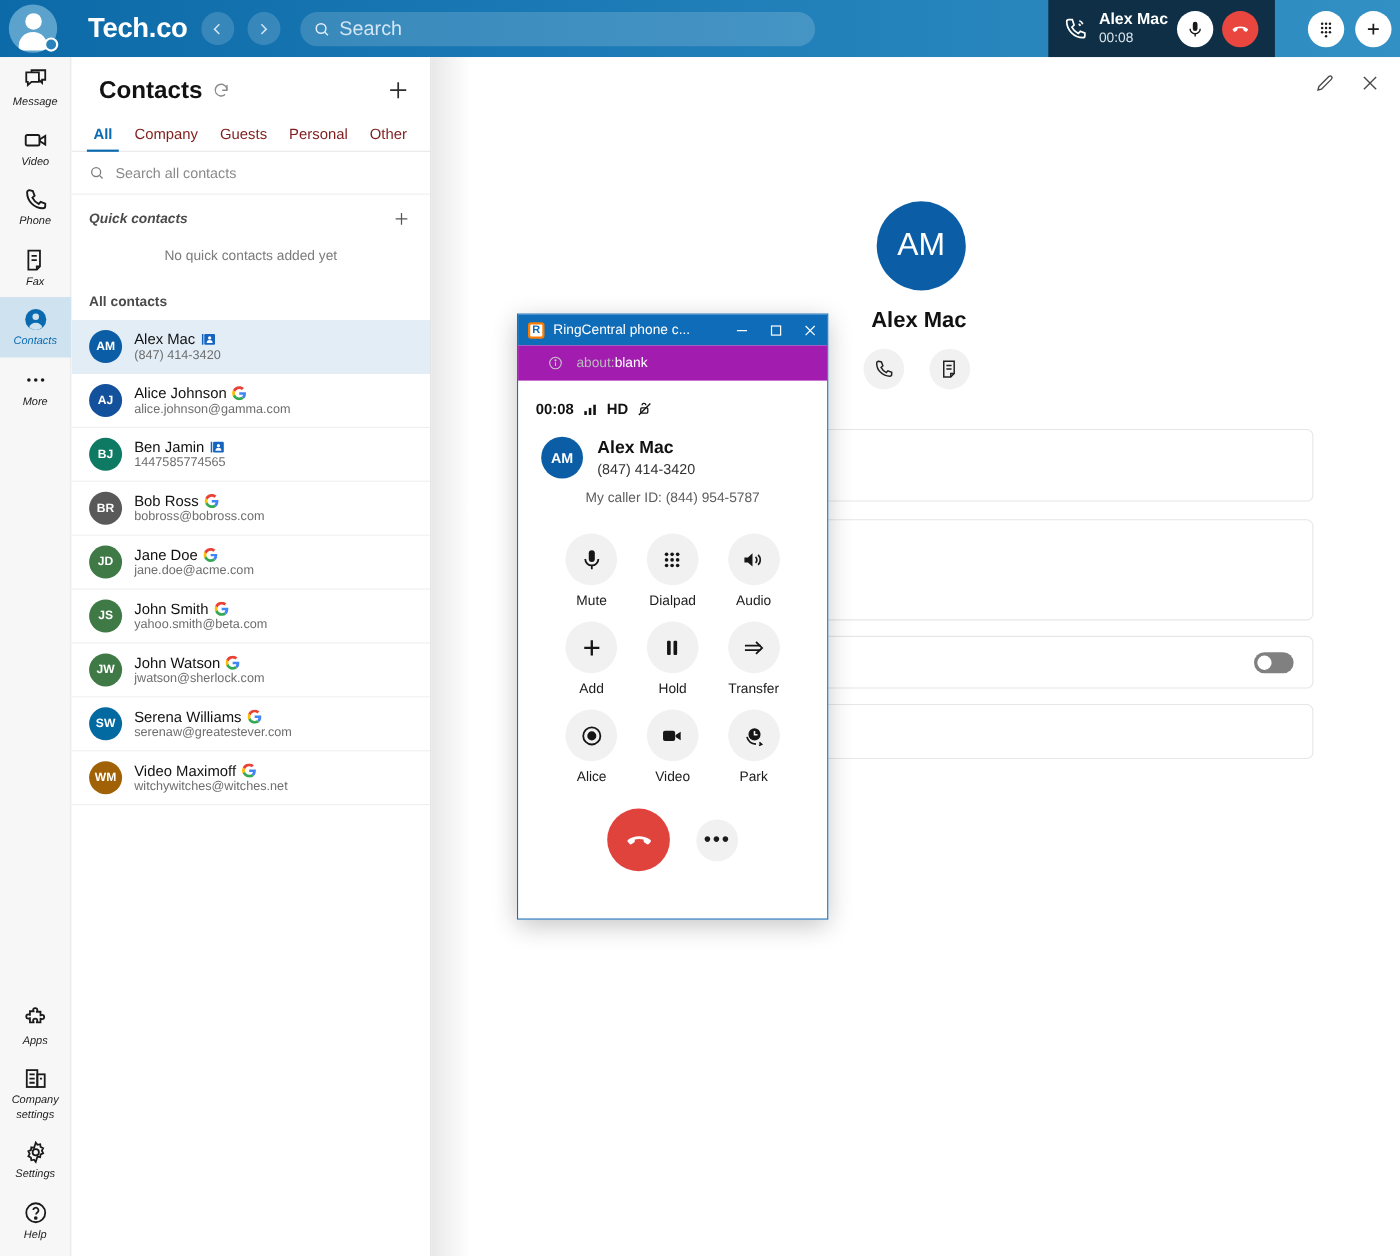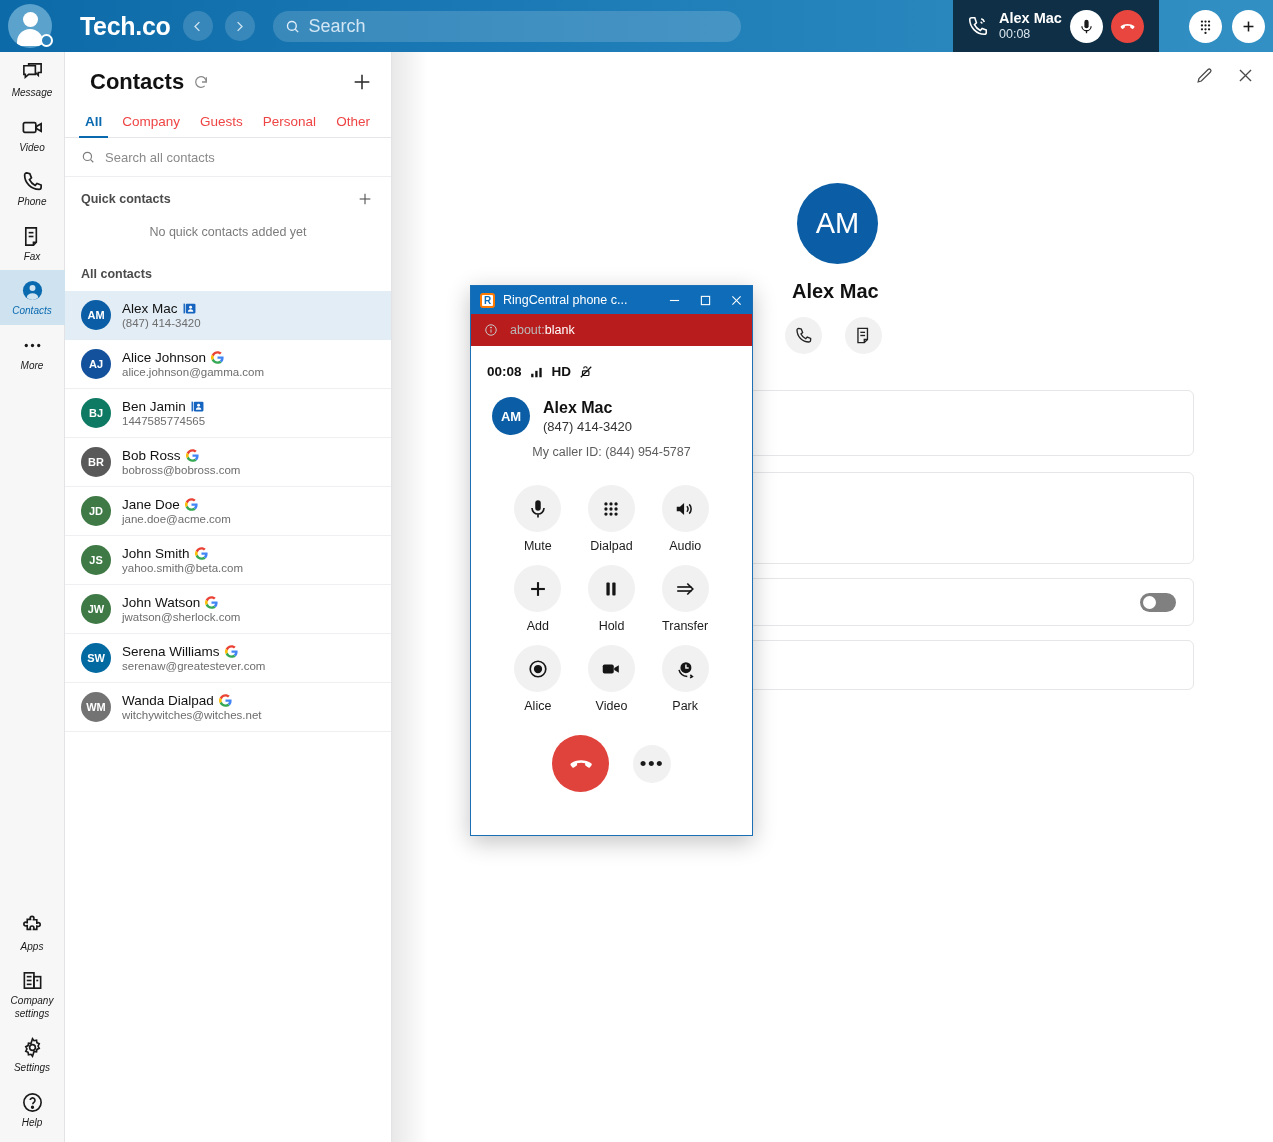--- a/index.html
+++ b/index.html
@@ -112,37 +112,38 @@
     padding: 18px 18px 10px 25px; height: 52px;
   }
   .panel-title { font-size: 22px; font-weight: bold; color: #121212; }
   .refresh-ic { margin-left: 9px; color: #8a8a8a; width: 16px; height: 16px; }
   .plus-ic { margin-left: auto; color: #2d2d2d; width: 22px; height: 22px; cursor: pointer; }
   .tabs {
     display: flex; align-items: flex-end; gap: 0;
     padding: 0 10px; border-bottom: 1px solid #e6e6e8; height: 34px;
   }
   .tab {
-    font-size: 13.5px; color: #ef4444; padding: 0 10px 8px;
+    font-size: 13.5px; color: #7f1d1d; padding: 0 10px 8px;
     cursor: pointer; position: relative;
   }
   .tab.sel { color: #0a6ab0; font-weight: bold; }
   .tab.sel::after {
     content: ''; position: absolute; left: 4px; right: 4px; bottom: -1px;
     height: 2.5px; background: #0a6ab0;
   }
   .srch-row {
     display: flex; align-items: center; height: 39px;
     padding: 0 16px; border-bottom: 1px solid #eeeef0;
   }
   .srch-row svg { width: 14px; height: 14px; color: #7d7d7d; }
   .srch-row .ph { font-size: 13px; color: #8a8a8a; margin-left: 10px; }
   .sec-row {
     display: flex; align-items: center;
     padding: 14px 18px 8px 16px;
+    font-style: italic;
   }
   .sec-row .t { font-size: 12.5px; color: #4b4b4b; font-weight: bold; }
   .sec-row .p { margin-left: auto; color: #555; width: 16px; height: 16px; cursor: pointer; }
   .empty-note { font-size: 12.5px; color: #7b7b7b; text-align: center; padding: 10px 0 22px; }
   .sec-title2 { font-size: 12.5px; color: #4b4b4b; font-weight: bold; padding: 6px 16px 10px; }
 
   .contact {
     display: flex; align-items: center; gap: 11px;
     padding: 9px 14px 9px 16px; cursor: pointer;
     border-bottom: 1px solid #efeff1;
@@ -230,22 +231,22 @@
     font-size: 10px; font-weight: bold; color: #0e6cb8; flex: none;
   }
   .pop-title .tt { font-size: 12.5px; margin-left: 8px; white-space: nowrap; }
   .win-btns { margin-left: auto; display: flex; height: 28px; }
   .win-btn {
     width: 31px; height: 28px; display: flex; align-items: center; justify-content: center;
     color: #fff; cursor: pointer;
   }
   .win-btn svg { width: 11px; height: 11px; }
   .pop-url {
-    height: 32px; background: #b91c1c; display: flex; align-items: center;
-    padding-left: 13px; color: #b9b9b9; font-size: 12.5px;
+    height: 32px; background: #a21caf; display: flex; align-items: center;
+    padding-left: 27px; color: #b9b9b9; font-size: 12.5px;
   }
   .pop-url svg { width: 14px; height: 14px; color: #c8c8c8; margin-right: 12px; flex: none; }
   .pop-url .dom { color: #fff; }
   .pop-status {
     display: flex; align-items: center; gap: 8px;
     padding: 18px 0 0 16px; font-size: 13.5px; font-weight: bold; color: #111;
   }
   .pop-status svg { width: 14px; height: 14px; color: #111; }
   .pop-who { display: flex; align-items: center; gap: 13px; padding: 18px 0 0 21px; }
   .pop-who .pa {
@@ -598,24 +599,24 @@
                 <path fill="#EA4335" d="M24 9.5c3.5 0 6.6 1.2 9 3.6l6.7-6.7C35.6 2.6 30.2.5 24 .5 14.6.5 6.5 5.9 2.6 13.8l7.8 6.1C12.3 13.9 17.6 9.5 24 9.5z"></path>
                 <path fill="#4285F4" d="M46.5 24.5c0-1.6-.1-2.8-.4-4.1H24v8.3h12.7c-.3 2.1-1.6 5.3-4.7 7.4l7.6 5.9c4.5-4.2 6.9-10.3 6.9-17.5z"></path>
                 <path fill="#FBBC05" d="M10.4 28.4c-.5-1.5-.8-3.1-.8-4.4s.3-3 .8-4.4l-7.8-6.1C1 16.7 0 20.2 0 24s1 7.3 2.6 10.5z"></path>
                 <path fill="#34A853" d="M24 47.5c6.2 0 11.5-2 15.3-5.5l-7.6-5.9c-2 1.4-4.7 2.4-7.7 2.4-6.4 0-11.7-4.4-13.6-10.3l-7.8 6.1C6.5 42.1 14.6 47.5 24 47.5z"></path>
               </svg>
             </div>
             <div class="c-sub">serenaw@greatestever.com</div>
           </div>
         </div>
         <div class="contact">
-          <div class="ava" style="background:#737373">WM</div>
+          <div class="ava" style="background:#a16207">WM</div>
           <div class="c-txt">
             <div class="c-name">
-              <span>Wanda Dialpad</span>
+              <span>Video Maximoff</span>
               <svg class="src-ic" viewBox="0 0 48 48">
                 <path fill="#EA4335" d="M24 9.5c3.5 0 6.6 1.2 9 3.6l6.7-6.7C35.6 2.6 30.2.5 24 .5 14.6.5 6.5 5.9 2.6 13.8l7.8 6.1C12.3 13.9 17.6 9.5 24 9.5z"></path>
                 <path fill="#4285F4" d="M46.5 24.5c0-1.6-.1-2.8-.4-4.1H24v8.3h12.7c-.3 2.1-1.6 5.3-4.7 7.4l7.6 5.9c4.5-4.2 6.9-10.3 6.9-17.5z"></path>
                 <path fill="#FBBC05" d="M10.4 28.4c-.5-1.5-.8-3.1-.8-4.4s.3-3 .8-4.4l-7.8-6.1C1 16.7 0 20.2 0 24s1 7.3 2.6 10.5z"></path>
                 <path fill="#34A853" d="M24 47.5c6.2 0 11.5-2 15.3-5.5l-7.6-5.9c-2 1.4-4.7 2.4-7.7 2.4-6.4 0-11.7-4.4-13.6-10.3l-7.8 6.1C6.5 42.1 14.6 47.5 24 47.5z"></path>
               </svg>
             </div>
             <div class="c-sub">witchywitches@witches.net</div>
           </div>
         </div>

